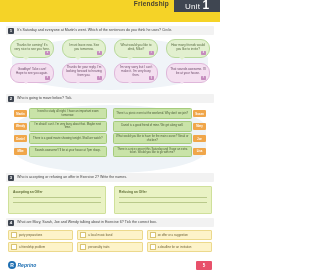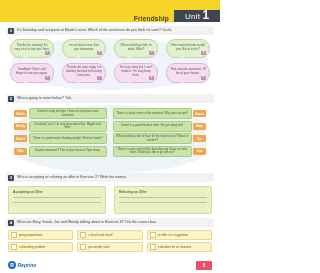--- a/index.html
+++ b/index.html
@@ -9,21 +9,21 @@
     font-family:"Liberation Sans", sans-serif;
     color:#3a3a3a;
     position:relative;
   }
   .page{position:relative;width:220px;height:273px;background:#fff;}
 
   
   .header{
     position:relative;height:22px;width:100%;
     background:#f5d327;
-    display:flex;align-items:flex-end;justify-content:flex-end;
+    display:flex;align-items:flex-start;justify-content:flex-end;
   }
   .header-title{
     display:flex;align-items:center;
     font-size:6.5px;font-weight:bold;color:#4a4330;
     padding-right:5px;letter-spacing:.2px;
   }
   .unit-box{
     background:#3f4651;color:#fff;
     width:46px;display:flex;align-items:center;justify-content:center;
     gap:2px;

